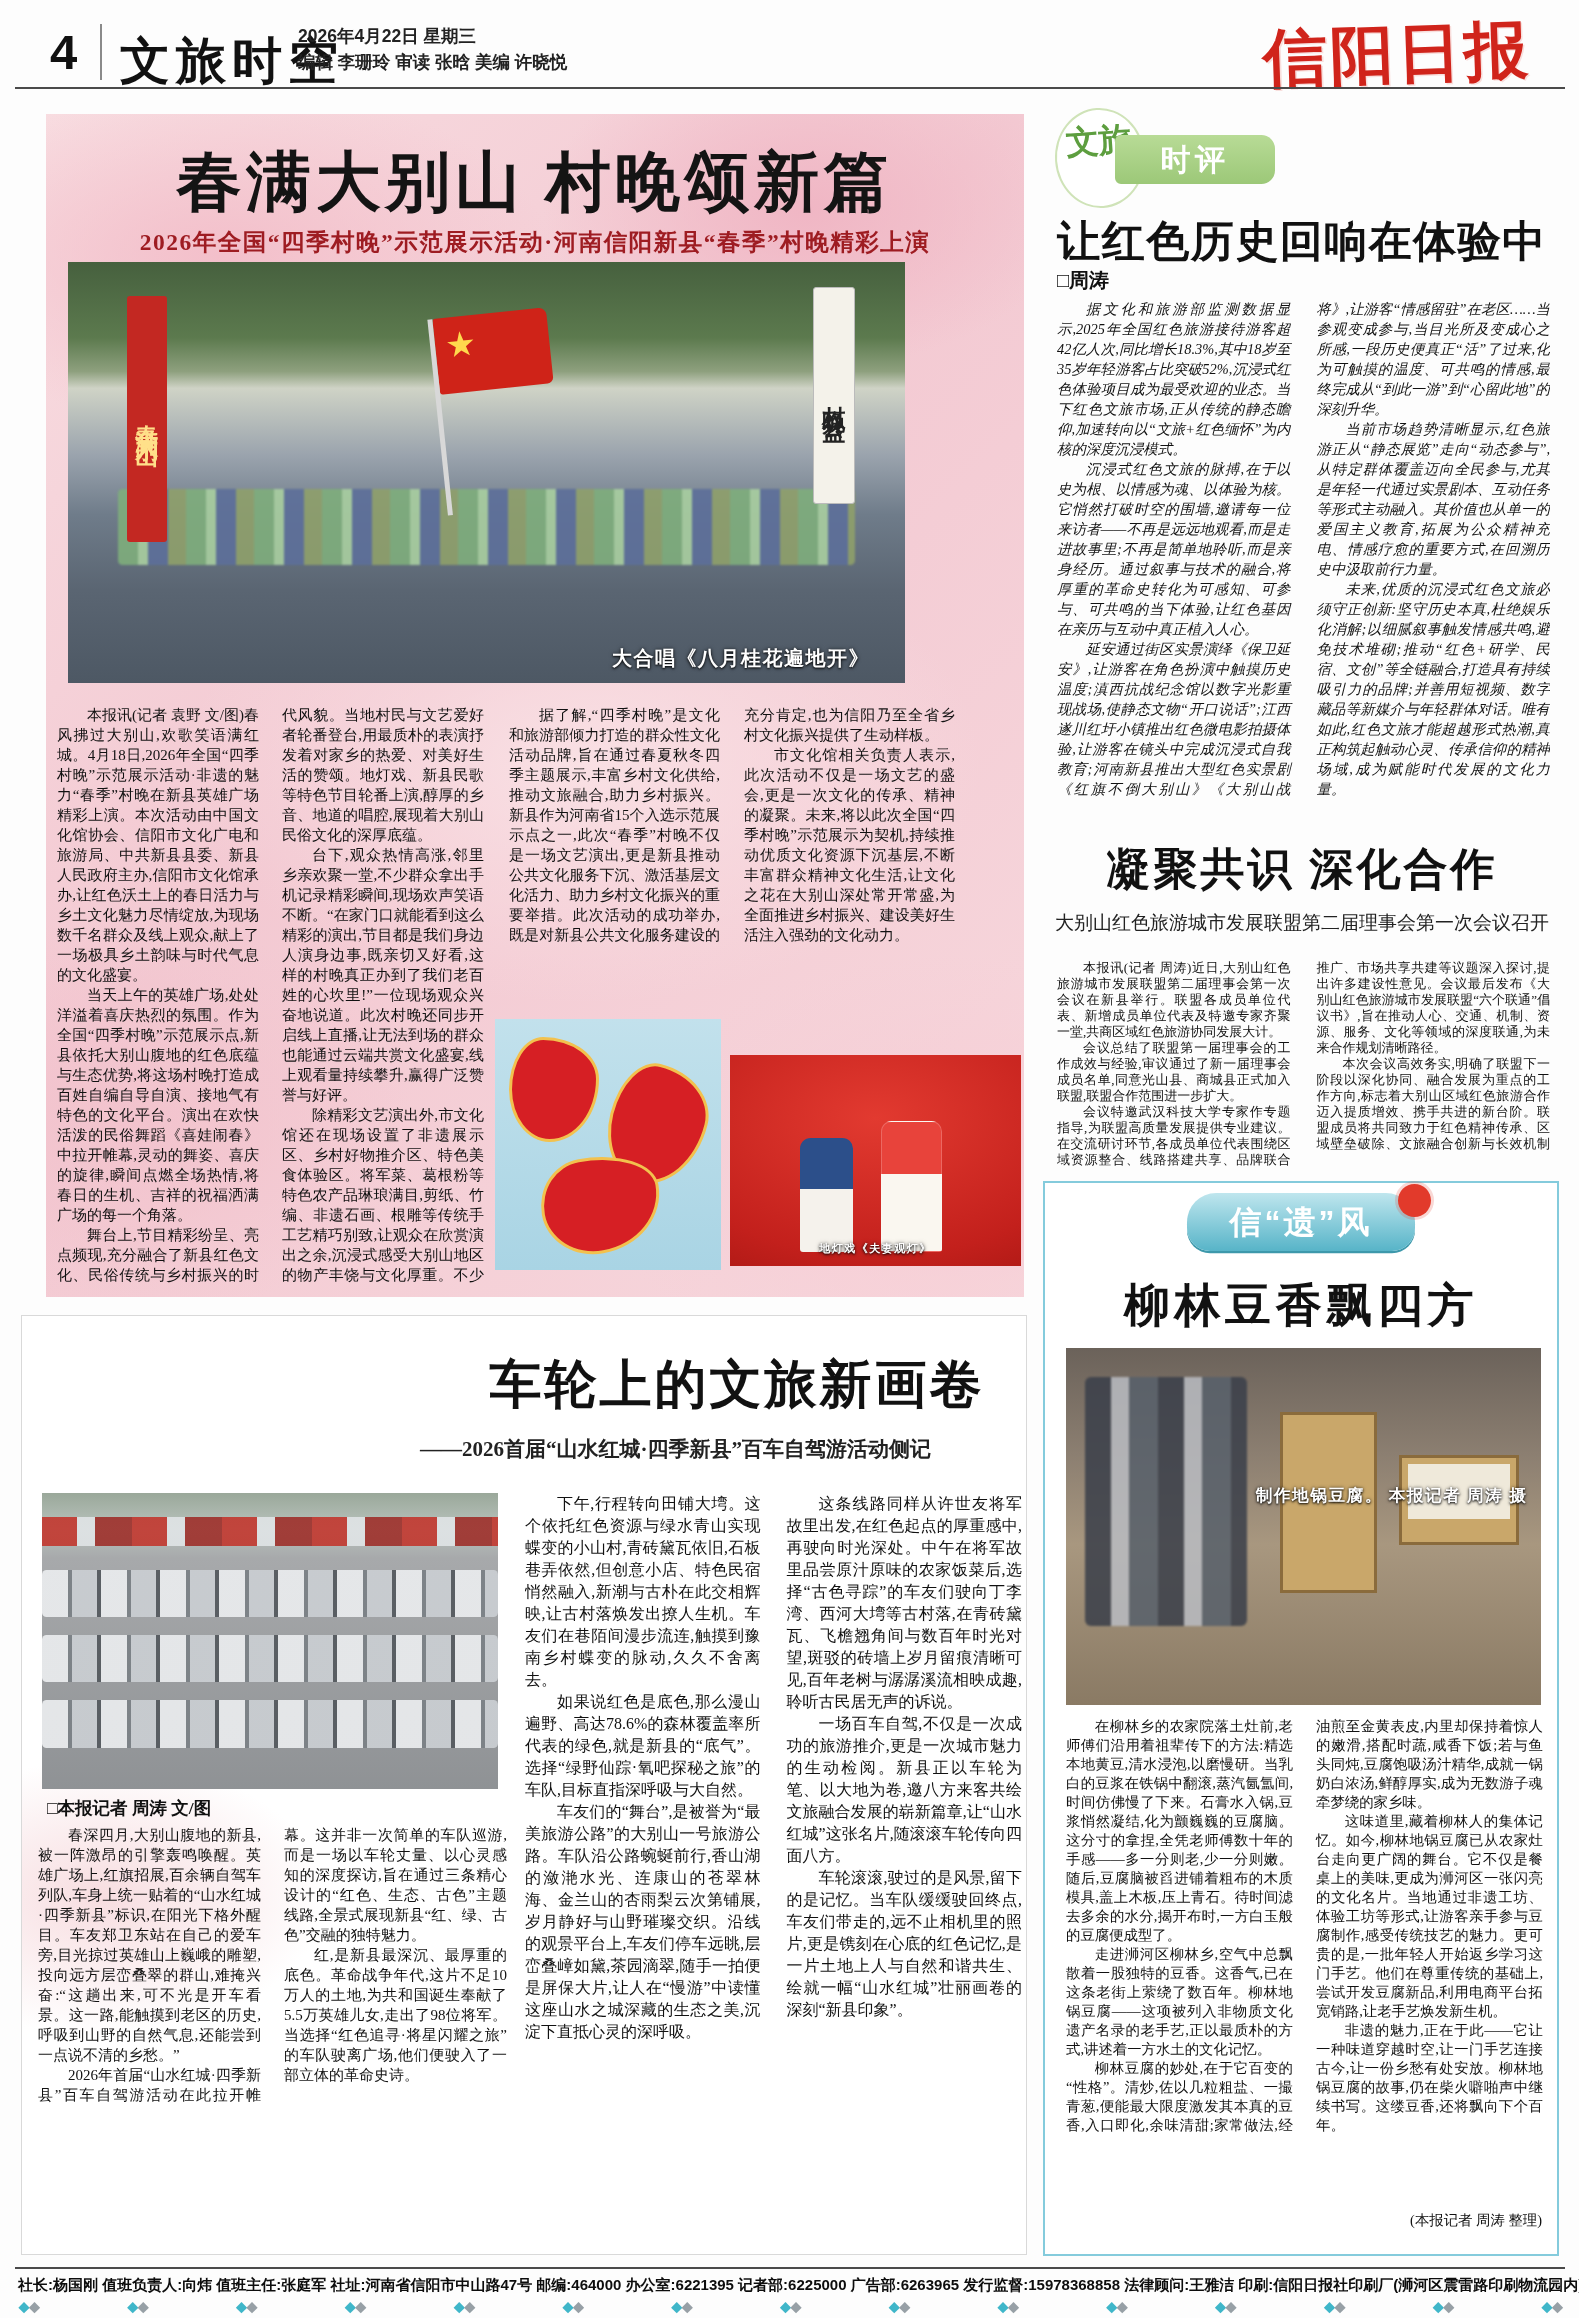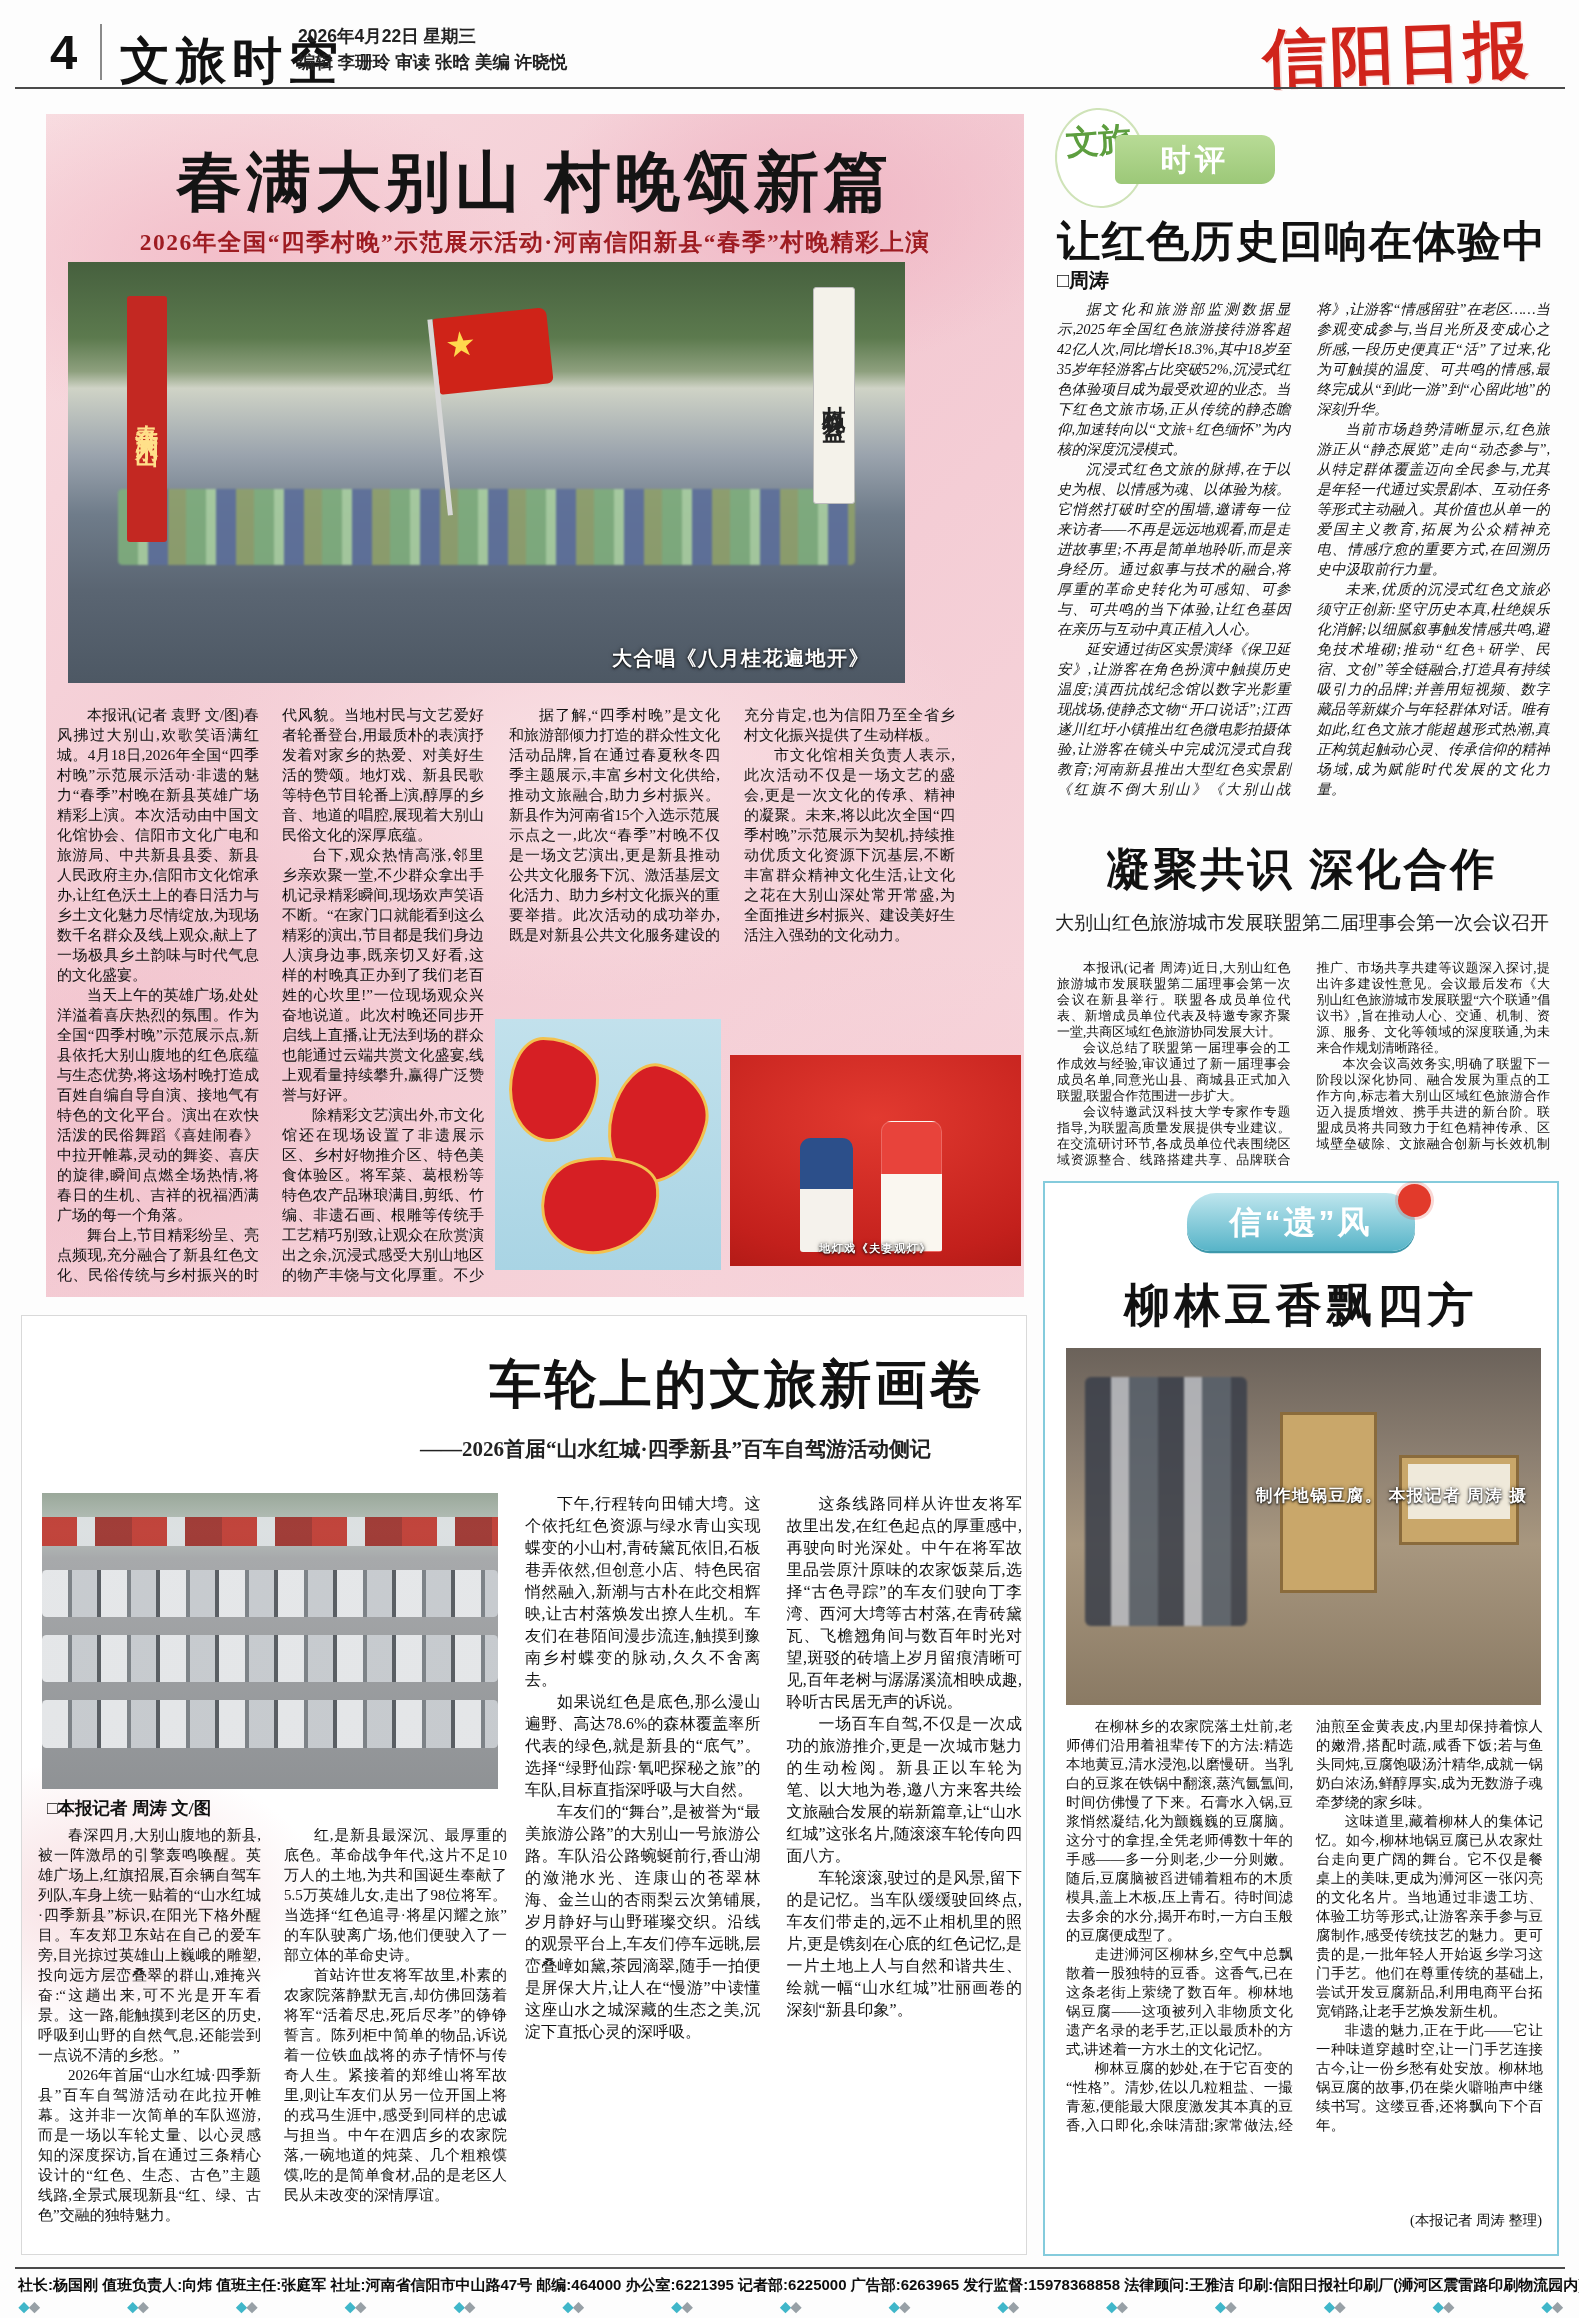--- a/index.html
+++ b/index.html
@@ -189,21 +189,20 @@
     <div class="tents"></div>
     <div class="row" style="top:26%;"></div>
     <div class="row" style="top:48%;"></div>
     <div class="row" style="top:70%;"></div>
   </div>
   <div class="abs byline" style="left:47px;top:1796px;">□本报记者 周涛 文/图</div>
   <div class="abs drive-cols12 news-cols">
       <p>春深四月,大别山腹地的新县,被一阵激昂的引擎轰鸣唤醒。英雄广场上,红旗招展,百余辆自驾车列队,车身上统一贴着的“山水红城·四季新县”标识,在阳光下格外醒目。车友郑卫东站在自己的爱车旁,目光掠过英雄山上巍峨的雕塑,投向远方层峦叠翠的群山,难掩兴奋:“这趟出来,可不光是开车看景。这一路,能触摸到老区的历史,呼吸到山野的自然气息,还能尝到一点说不清的乡愁。”</p>
       <p>2026年首届“山水红城·四季新县”百车自驾游活动在此拉开帷幕。这并非一次简单的车队巡游,而是一场以车轮丈量、以心灵感知的深度探访,旨在通过三条精心设计的“红色、生态、古色”主题线路,全景式展现新县“红、绿、古色”交融的独特魅力。</p>
       <p>红,是新县最深沉、最厚重的底色。革命战争年代,这片不足10万人的土地,为共和国诞生奉献了5.5万英雄儿女,走出了98位将军。当选择“红色追寻·将星闪耀之旅”的车队驶离广场,他们便驶入了一部立体的革命史诗。</p>
-      <p>首站许世友将军故里,朴素的农家院落静默无言,却仿佛回荡着将军“活着尽忠,死后尽孝”的铮铮誓言。陈列柜中简单的物品,诉说着一位铁血战将的赤子情怀与传奇人生。紧接着的郑维山将军故里,则让车友们从另一位开国上将的戎马生涯中,感受到同样的忠诚与担当。中午在泗店乡的农家院落,一碗地道的炖菜、几个粗粮馍馍,吃的是简单食材,品的是老区人民从未改变的深情厚谊。</p>
     </div>
   <div class="abs drive-cols34 news-cols">
       <p>下午,行程转向田铺大塆。这个依托红色资源与绿水青山实现蝶变的小山村,青砖黛瓦依旧,石板巷弄依然,但创意小店、特色民宿悄然融入,新潮与古朴在此交相辉映,让古村落焕发出撩人生机。车友们在巷陌间漫步流连,触摸到豫南乡村蝶变的脉动,久久不舍离去。</p>
       <p>如果说红色是底色,那么漫山遍野、高达78.6%的森林覆盖率所代表的绿色,就是新县的“底气”。选择“绿野仙踪·氧吧探秘之旅”的车队,目标直指深呼吸与大自然。</p>
       <p>车友们的“舞台”,是被誉为“最美旅游公路”的大别山一号旅游公路。车队沿公路蜿蜒前行,香山湖的潋滟水光、连康山的苍翠林海、金兰山的杏雨梨云次第铺展,岁月静好与山野璀璨交织。沿线的观景平台上,车友们停车远眺,层峦叠嶂如黛,茶园滴翠,随手一拍便是屏保大片,让人在“慢游”中读懂这座山水之城深藏的生态之美,沉淀下直抵心灵的深呼吸。</p>
       <p>这条线路同样从许世友将军故里出发,在红色起点的厚重感中,再驶向时光深处。中午在将军故里品尝原汁原味的农家饭菜后,选择“古色寻踪”的车友们驶向丁李湾、西河大塆等古村落,在青砖黛瓦、飞檐翘角间与数百年时光对望,斑驳的砖墙上岁月留痕清晰可见,百年老树与潺潺溪流相映成趣,聆听古民居无声的诉说。</p>
       <p>一场百车自驾,不仅是一次成功的旅游推介,更是一次城市魅力的生动检阅。新县正以车轮为笔、以大地为卷,邀八方来客共绘文旅融合发展的崭新篇章,让“山水红城”这张名片,随滚滚车轮传向四面八方。</p>
       <p>车轮滚滚,驶过的是风景,留下的是记忆。当车队缓缓驶回终点,车友们带走的,远不止相机里的照片,更是镌刻在心底的红色记忆,是一片土地上人与自然和谐共生、绘就一幅“山水红城”壮丽画卷的深刻“新县印象”。</p>
     </div>
 

